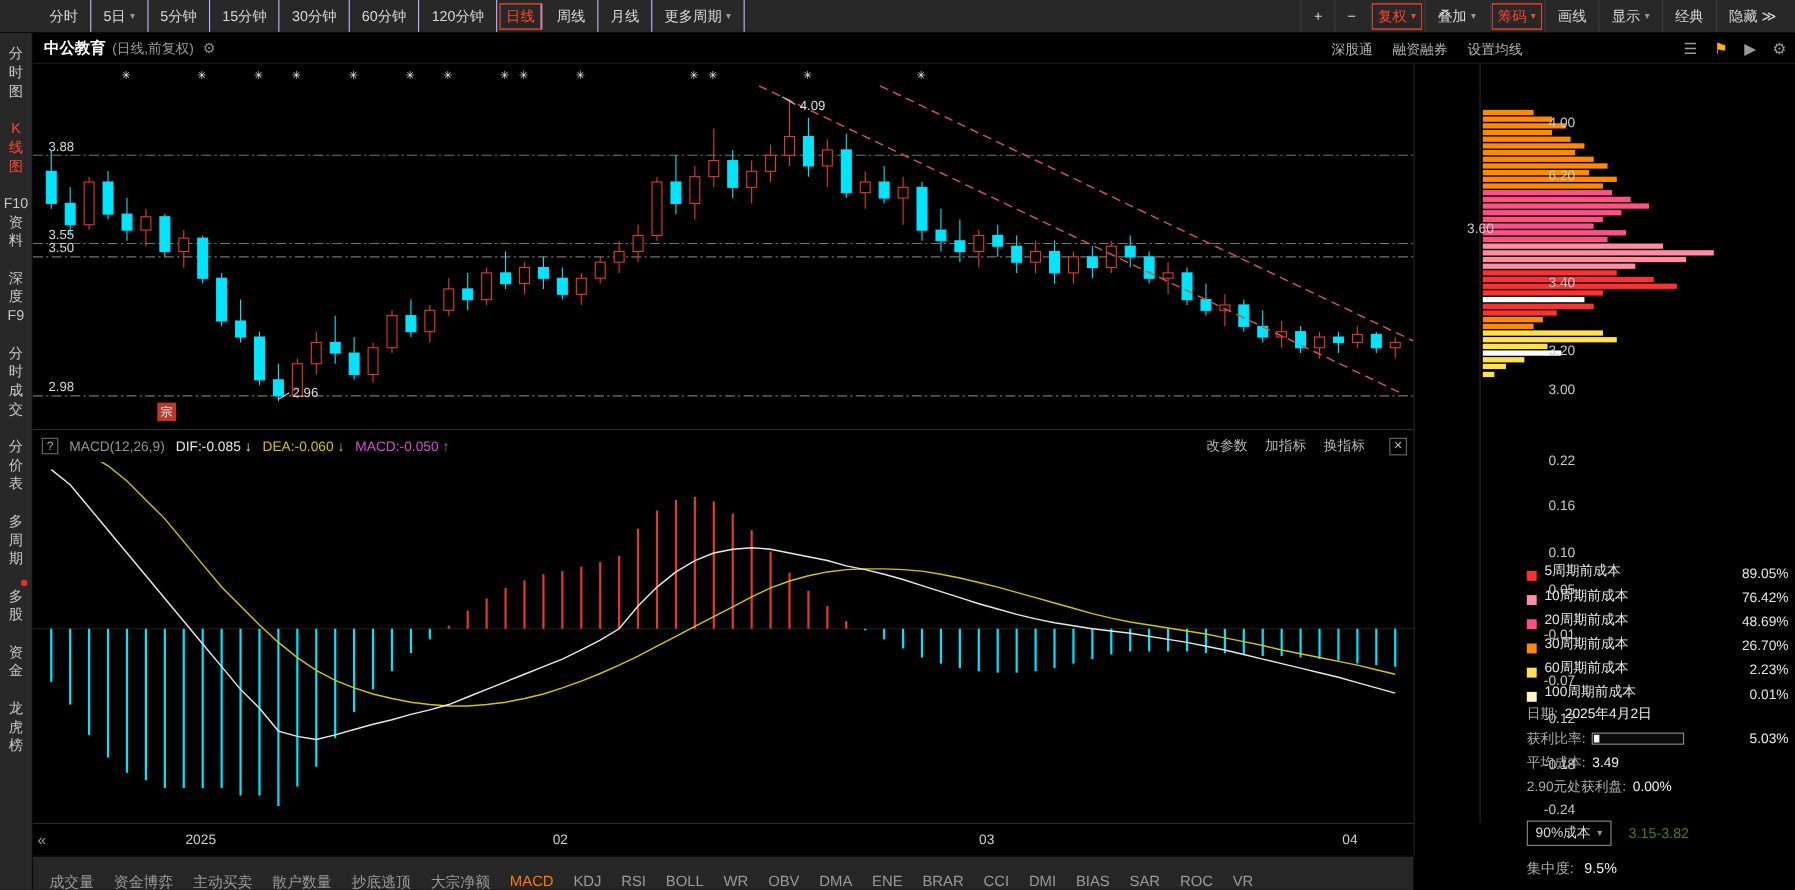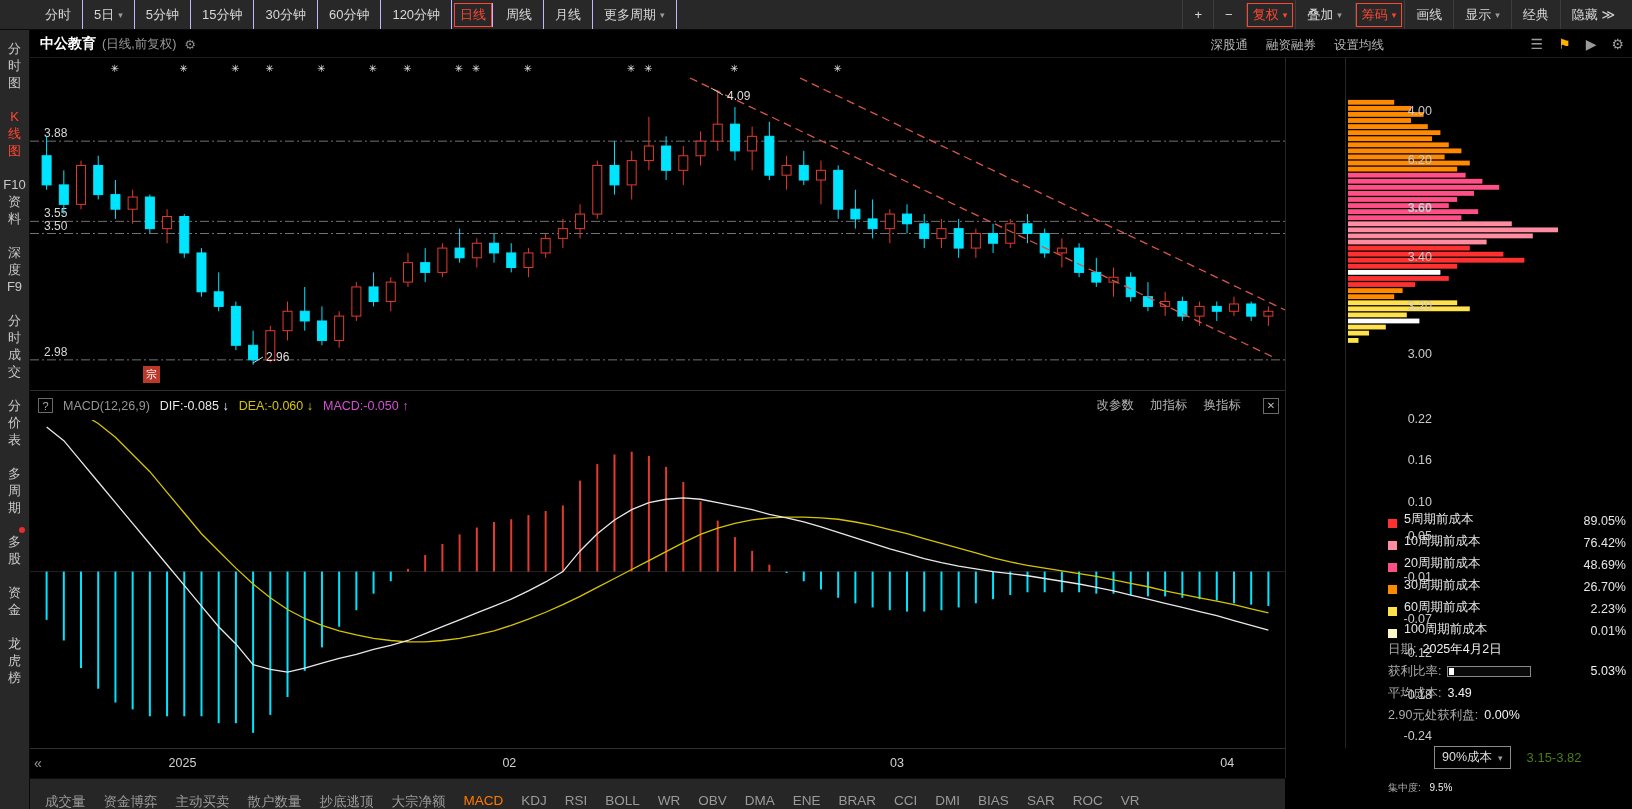--- a/index.html
+++ b/index.html
@@ -84,23 +84,23 @@
   .lg-label { flex:1; }
   .lg-val { text-align:right; }
   .info-row { display:flex; align-items:center; height:22px; font-size:12.5px; }
   .in-label { color:#ababab; }
   .in-val { color:#f0f0f0; margin-left:6px; }
   .in-val.right { margin-left:auto; }
   .gain-bar { width:84px; height:11px; border:1px solid #8a8a8a; background:#0a0a0a; position:relative; margin-left:6px; }
   .gain-fill { position:absolute; left:1px; top:1px; bottom:1px; background:#fff; }
   .range-row { position:absolute; left:1388px; top:746px; width:238px; display:flex; align-items:center; }
   .range-box { border:1px solid #8a8a8a; color:#ddd; font-size:12.5px; padding:2px 7px; display:flex;
-               align-items:center; gap:6px; cursor:pointer;margin-left:46px; }
+               align-items:center; gap:6px; cursor:pointer; }
   .range-val { color:#4d7c0f; font-size:13px; margin-left:16px; }
-  .conc-row { position:absolute; left:1388px; top:781px; font-size:10px; }
+  .conc-row { position:absolute; left:1388px; top:781px; font-size:13px; }
 </style>
 </head>
 <body>
 
 <div id="app">
 
   <div class="topbar">
     <div class="tb-left" id="tbLeft">
         <div class="tb-item">
           <span>分时</span>
@@ -630,23 +630,23 @@
     <span class="range-val">3.15-3.82</span>
   </div>
 
   <div class="conc-row">
     <span class="in-label">集中度:</span>
     <span class="in-val">9.5%</span>
   </div>
 
 <div class="axis-label" style="left: 1390px; top: 104px;">4.00</div>
     <div class="axis-label" style="left: 1390px; top: 152.6px;">6.20</div>
-    <div class="axis-label" style="left: 1390px; top: 201.2px; font-weight: bold;">3.60</div>
+    <div class="axis-label" style="left: 1316px; top: 201.2px;">3.60</div>
     <div class="axis-label" style="left: 1390px; top: 249.8px;">3.40</div>
-    <div class="axis-label" style="left: 1390px; top: 299px;">3.20</div>
+    <div class="axis-label" style="left: 1390px; top: 312px;">3.20</div>
     <div class="axis-label" style="left: 1390px; top: 347px;">3.00</div>
     <div class="axis-label" style="left: 1390px; top: 412.02px;">0.22</div>
     <div class="axis-label" style="left: 1390px; top: 453.36px;">0.16</div>
     <div class="axis-label" style="left: 1390px; top: 494.7px;">0.10</div>
     <div class="axis-label" style="left: 1390px; top: 529.15px;">0.05</div>
     <div class="axis-label" style="left: 1390px; top: 570.49px;">-0.01</div>
     <div class="axis-label" style="left: 1390px; top: 611.83px;">-0.07</div>
     <div class="axis-label" style="left: 1390px; top: 646.28px;">-0.12</div>
     <div class="axis-label" style="left: 1390px; top: 687.62px;">-0.18</div>
     <div class="axis-label" style="left: 1390px; top: 728.96px;">-0.24</div>

